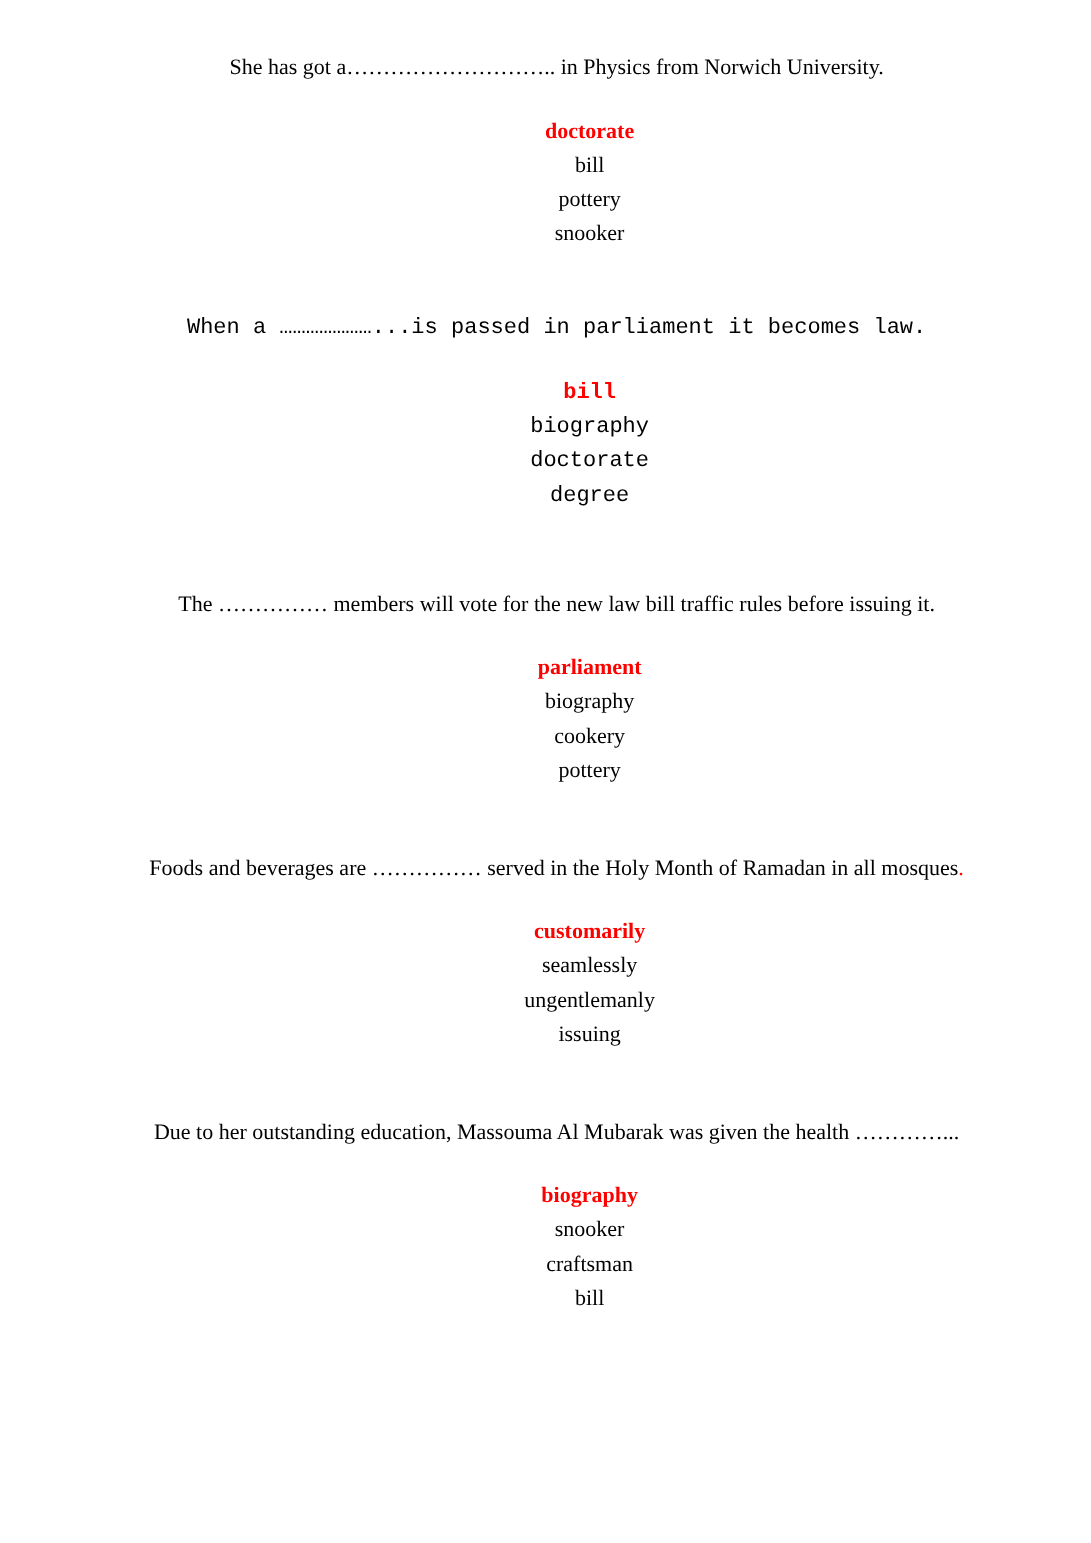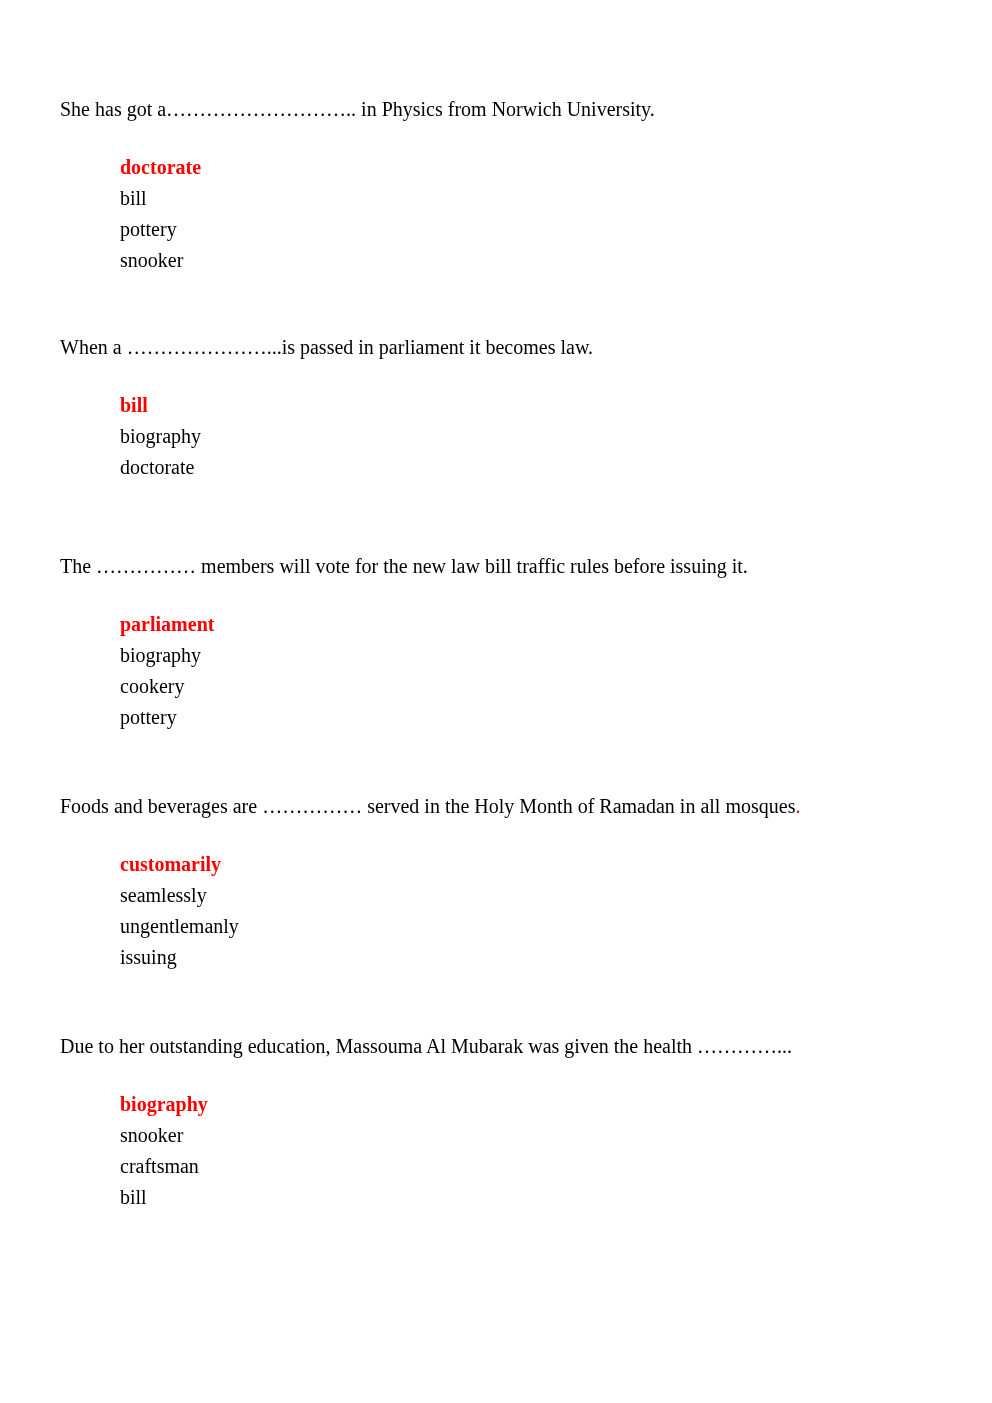--- a/index.html
+++ b/index.html
@@ -7,26 +7,27 @@
     background: #ffffff;
   }
   body {
     width: 992px;
     min-height: 1403px;
     font-family: "Liberation Serif", serif;
     color: #000000;
     font-size: 20px;
   }
   .doc {
-    padding: 96px 40px 40px 60px;
+    padding: 48px 40px 40px 60px;
+    text-align: center;
   }
   .question-block {
     margin-bottom: 58px;
   }
-  .question-block.qb-1 { margin-bottom: 70px; }
+  .question-block.qb-1 { margin-bottom: 70px; font-family: Liberation Mono, monospace; }
   .question-block.qb-2 { margin-bottom: 60px; }
   .question-block.qb-3 { margin-bottom: 60px; }
   .question-block.qb-4 { margin-bottom: 48px; }
   .prompt {
     line-height: 1.3;
     margin-bottom: 30px;
     white-space: pre-wrap;
   }
   .red-suffix { color: #ff0000; }
   .options {
@@ -55,20 +56,21 @@
       <li>snooker</li>
     </ul>
   </div>
 
   <div class="question-block qb-1">
     <p class="prompt"><span>When a …………………...is passed in parliament it becomes law.</span><span class="red-suffix"></span></p>
     <ul class="options">
       <li class="answer">bill</li>
       <li>biography</li>
       <li>doctorate</li>
+      <li>degree</li>
     </ul>
   </div>
 
   <div class="question-block qb-2">
     <p class="prompt"><span>The …………… members will vote for the new law bill traffic rules before issuing it.</span><span class="red-suffix"></span></p>
     <ul class="options">
       <li class="answer">parliament</li>
       <li>biography</li>
       <li>cookery</li>
       <li>pottery</li>

